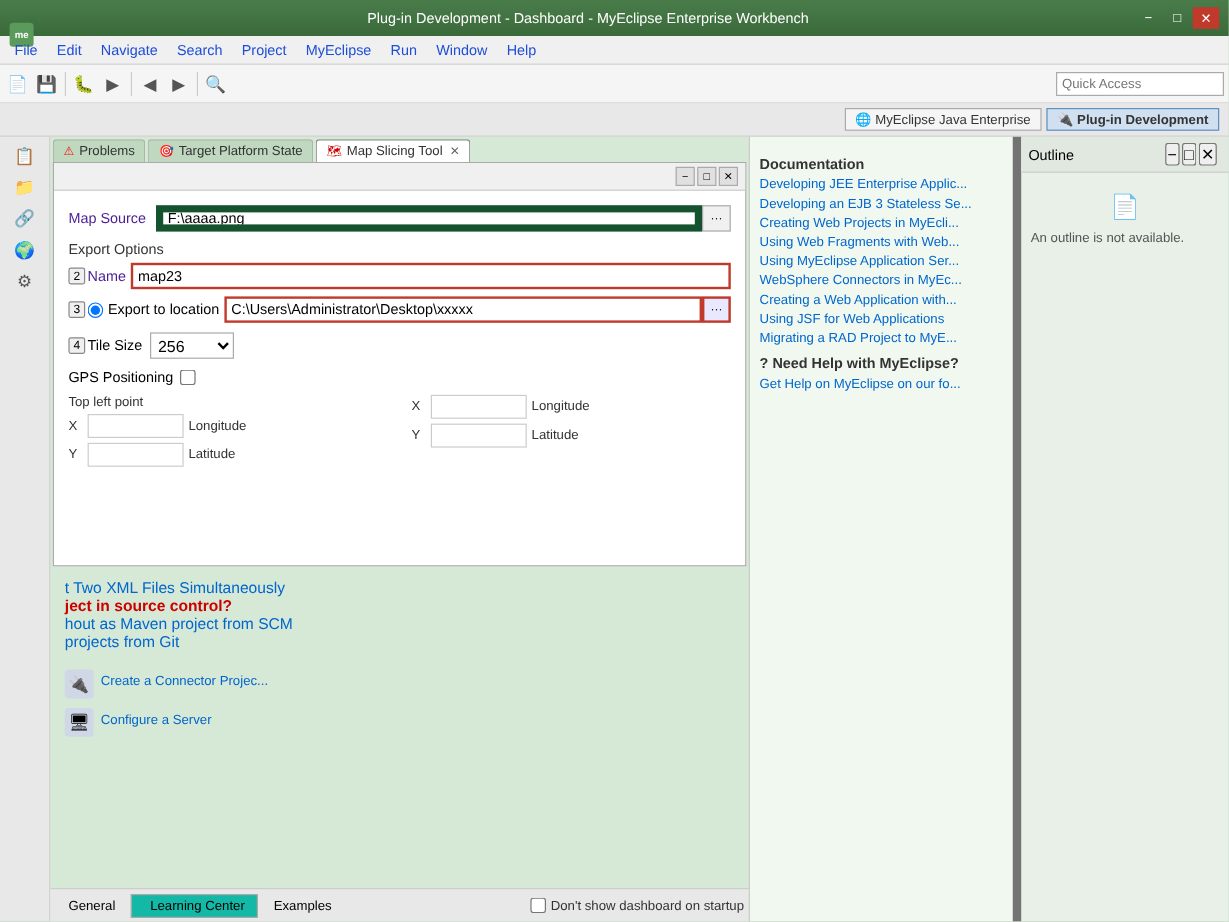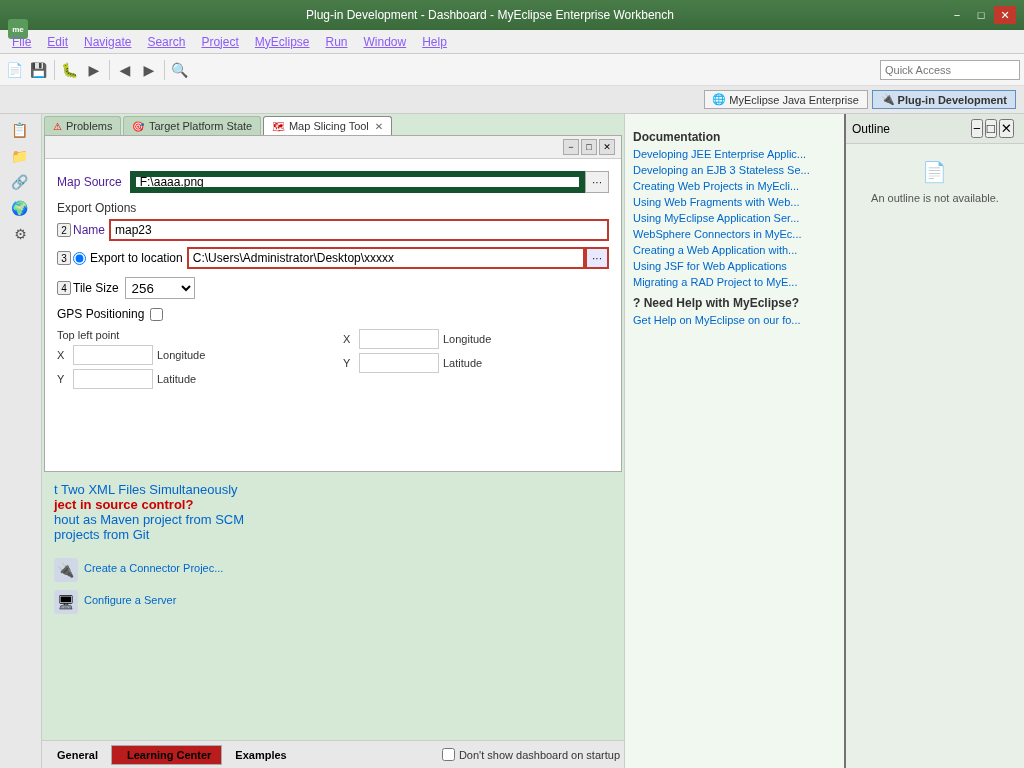--- a/index.html
+++ b/index.html
@@ -22,21 +22,21 @@
 
     
     #menubar {
       background: #f0f0f0;
       height: 24px;
       display: flex;
       align-items: center;
       padding: 0 4px;
       border-bottom: 1px solid #ccc;
     }
-    #menubar .menu-item { padding: 2px 8px; cursor: pointer; font-size: 12px; color: #8b5cf6; text-decoration: underline; }
+    #menubar .menu-item { padding: 2px 8px; cursor: pointer; font-size: 12px; color: #1d4ed8; }
 
     
     #toolbar {
       background: #f5f5f5;
       height: 32px;
       display: flex;
       align-items: center;
       padding: 0 4px;
       gap: 2px;
       border-bottom: 1px solid #ddd;
@@ -252,29 +252,29 @@
     #dashboard-footer {
       background: #e8e8e8;
       border-top: 1px solid #ccc;
       height: 28px;
       display: flex;
       align-items: center;
       padding: 0 4px;
       justify-content: space-between;
     }
     .footer-tabs { display: flex; gap: 2px; }
-    .footer-tab { padding: 3px 10px; font-size: 11px; cursor: pointer; border: 1px solid transparent; font-weight: bold; }
-    .footer-tab.active { background: #b91c1c; border-color: #aaa; padding-left: 15px; }
+    .footer-tab { padding: 3px 10px; font-size: 11px; cursor: pointer; border: 1px solid transparent; }
+    .footer-tab.active { background: #14b8a6; border-color: #aaa; padding-left: 15px; }
     .dont-show { display: flex; align-items: center; gap: 4px; font-size: 11px; color: #333; }
 
     
     #outline-panel {
       width: 180px;
       background: #e8f0e8;
-      border-left: 2px solid #737373;
+      border-left: 7px solid #737373;
       display: flex;
       flex-direction: column;
     }
     .outline-titlebar {
       background: #e0e8e0;
       border-bottom: 1px solid #ccc;
       padding: 3px 6px;
       display: flex;
       align-items: center;
       justify-content: space-between;
@@ -549,17 +549,17 @@
       <div class="outline-toolbar">
         <button class="d-btn">−</button>
         <button class="d-btn">□</button>
         <button class="d-btn">✕</button>
       </div>
     </div>
     <div class="outline-content">
       <div style="display:flex;align-items:center;justify-content:center;padding:8px 0;">
         <span style="font-size:20px;color:#aaa;">📄</span>
       </div>
-      <div style="text-align:center;">An outline is not available.</div>
+      <div style="text-align:left;">An outline is not available.</div>
     </div>
   </div>
 
 </div>
 
 </body></html>

